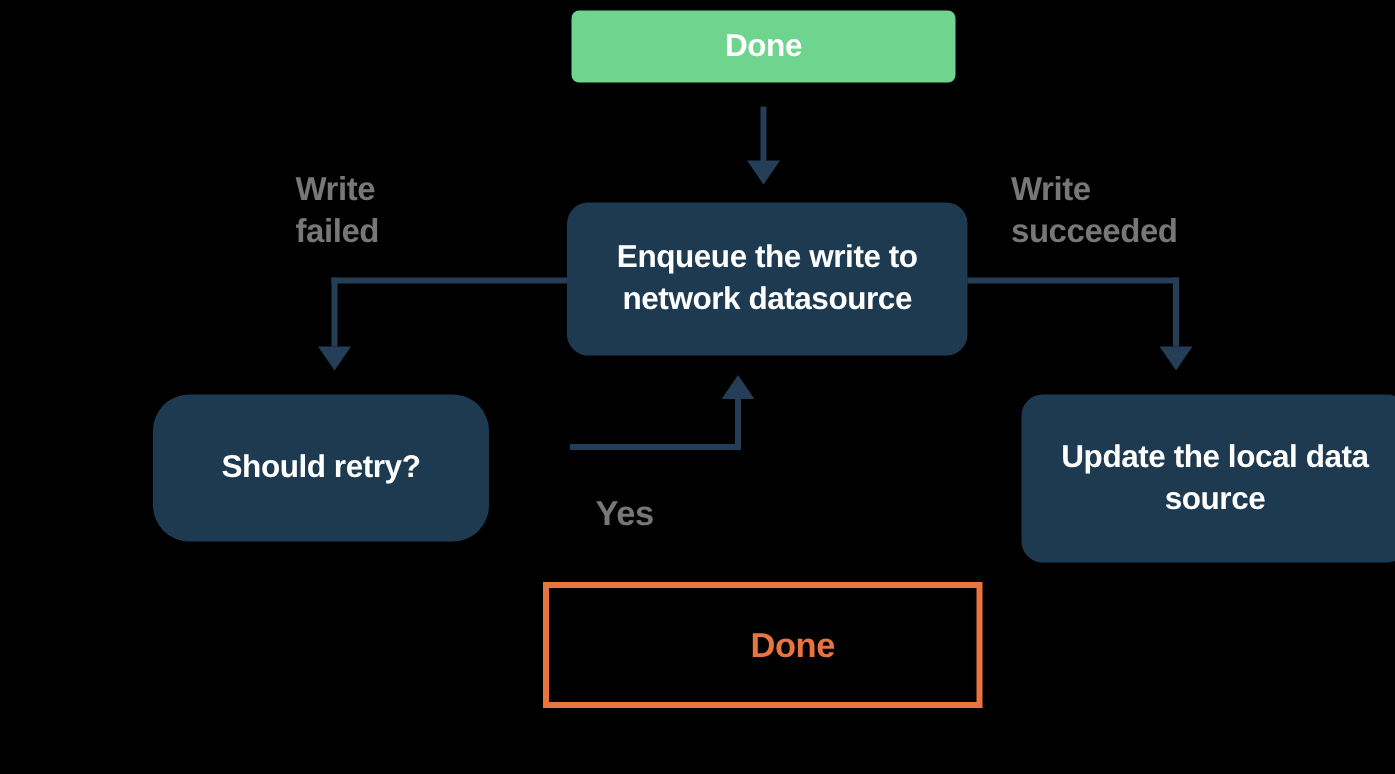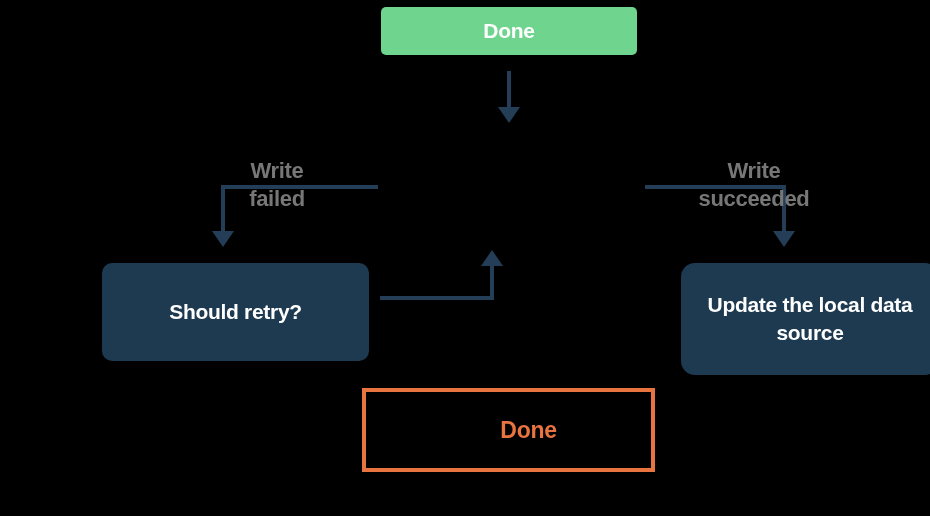--- a/index.html
+++ b/index.html
@@ -38,23 +38,23 @@
     left: 381px; top: 7px; width: 256px; height: 48px;
     background: var(--start-fill);
     border-radius: 5px;
   }
   .node-enqueue {
     left: 378px; top: 135px; width: 267px; height: 102px;
     background: var(--node-fill);
     border-radius: 14px;
   }
   .node-should-retry {
-    left: 102px; top: 263px; width: 267px; height: 98px;
+    left: 102px; top: 263px; width: 224px; height: 98px;
     background: var(--node-fill);
-    border-radius: 10px;
+    border-radius: 24px;
   }
   .node-update {
     left: 681px; top: 263px; width: 258px; height: 112px;
     background: var(--node-fill);
     border-radius: 14px;
   }
   .node-done {
     left: 362px; top: 388px; width: 293px; height: 84px;
     background: transparent;
     border: 4px solid var(--accent);
@@ -63,23 +63,22 @@
     border-radius: 0;
     padding-left: 40px;
   }
   .edge-label {
     position: absolute;
     color: var(--edge-label);
     font-weight: bold;
     font-size: 22px;
     line-height: 28px;
     letter-spacing: -0.3px;
-    text-align: center;
+    text-align: left;
     white-space: pre-line;
-    margin-top: 45px;
   }
   .label-write-failed    { left: 197px; top: 112px; width: 160px; }
   .label-write-succeeded { left: 674px; top: 112px; width: 160px; }
   .label-yes { left: 397px; top: 328px; width: 100px; font-size: 23px; }
   .label-no  { left: 73px;  top: 441px; width: 100px; font-size: 23px; }
   .seg {
     position: absolute;
     background: var(--arrow);
   }
   .seg-start-v   { left: 507px; top: 71px;  width: 4px;   height: 37px; }
@@ -102,20 +101,22 @@
   .head-succ   { left: 773px; top: 231px; }
   .head-yes    { left: 481px; top: 250px; }
 </style>
 </head>
 <body>
 
 <div class="canvas">
 
   <div class="node node-start">Done</div>
 
+  <div class="node node-enqueue">Enqueue the write to
+network datasource</div>
 
   <div class="node node-should-retry">Should retry?</div>
 
   <div class="node node-update">Update the local data
 source</div>
 
   <div class="node node-done">Done</div>
 
   <div class="seg seg-start-v"></div>
   <div class="head head-down head-start"></div>
@@ -131,15 +132,16 @@
   <div class="seg seg-yes-h"></div>
   <div class="seg seg-yes-v"></div>
   <div class="head head-up head-yes"></div>
 
   <div class="edge-label label-write-failed">Write
 failed</div>
 
   <div class="edge-label label-write-succeeded">Write
 succeeded</div>
 
+  <div class="edge-label label-yes">Yes</div>
 
 
 </div>
 
 </body></html>

